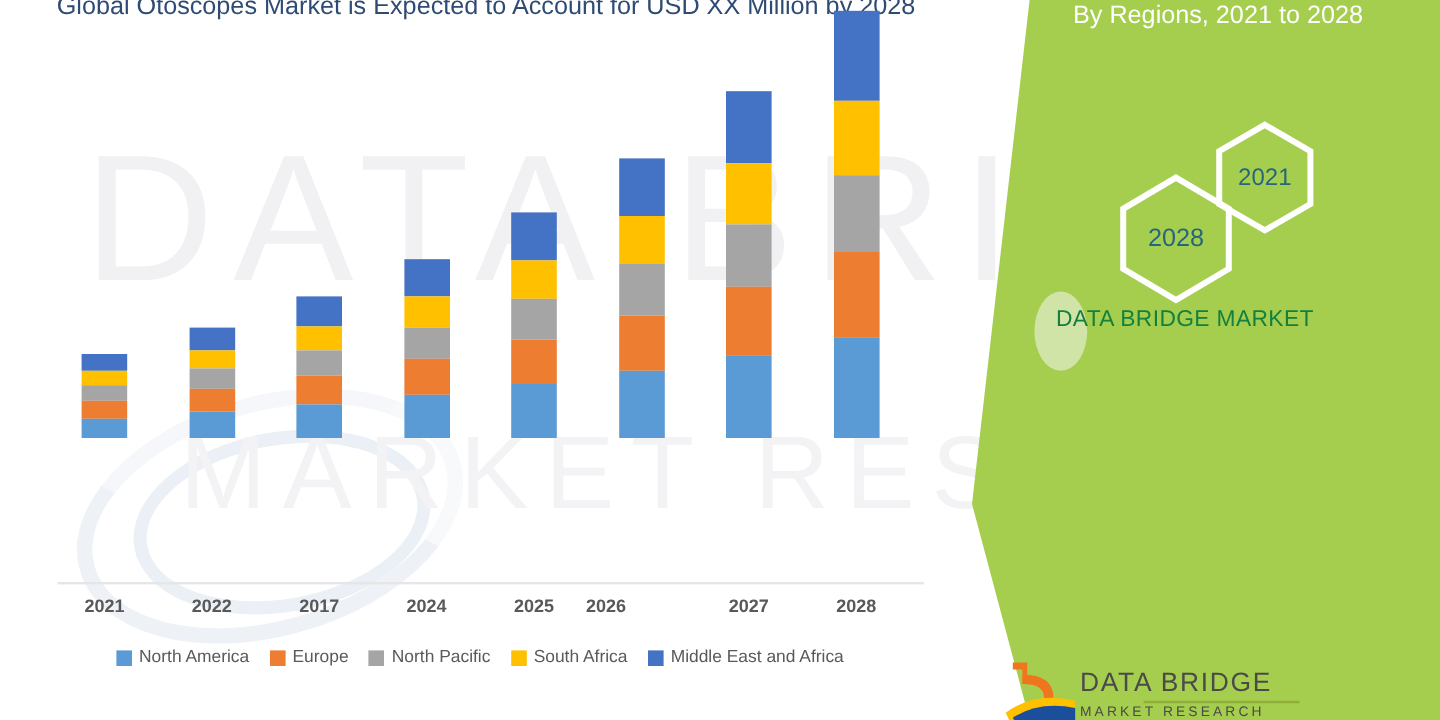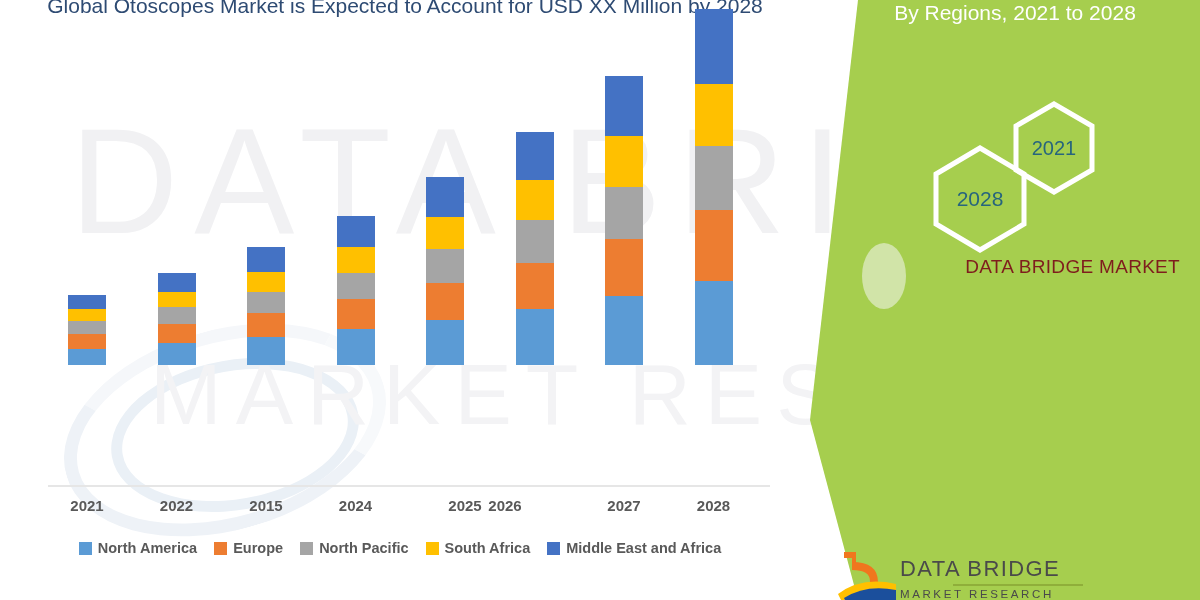--- a/index.html
+++ b/index.html
@@ -65,21 +65,21 @@
     font-size: 15px; font-weight: bold; color: #595959;
   }
 
   
   .legend {
     position: absolute; left: 0; top: 540px; width: 800px;
     display: flex; justify-content: center; align-items: center; gap: 17px;
   }
   .legend-item { display: flex; align-items: center; gap: 6px; }
   .legend-swatch { width: 13px; height: 13px; display: inline-block; }
-  .legend-label { font-size: 14.5px; font-weight: bold; color: #595959; white-space: nowrap; }
+  .legend-label { font-size: 14.5px; font-weight: normal; color: #595959; white-space: nowrap; }
 
   
   .green-panel {
     position: absolute; left: 0; top: 0; width: 1200px; height: 600px;
     background: #a6ce4e;
     clip-path: polygon(100% 0%, 100% 100%, 71.5% 100%, 67.5% 70%, 71.5% 0%);
     -webkit-clip-path: polygon(100% 0%, 100% 100%, 71.5% 100%, 67.5% 70%, 71.5% 0%);
   }
   .panel-title {
     position: absolute; left: 845px; top: -2px; width: 340px;
@@ -90,21 +90,21 @@
     display: flex; align-items: center; justify-content: center;
     color: #27657d; font-weight: 400;
   }
   .hex svg { position: absolute; left: 0; top: 0; }
   .hex span { position: relative; z-index: 2; }
   .hex-2028 { left: 930px; top: 144px; width: 100px; height: 110px; font-size: 21px; }
   .hex-2021 { left: 1010px; top: 100px; width: 88px; height: 96px; font-size: 20px; }
 
   .brand {
     position: absolute; left: 880px; top: 252px; width: 300px;
-    text-align: right; color: #7f1d1d; font-size: 19px; line-height: 29px;
+    text-align: left; color: #15803d; font-size: 19px; line-height: 29px;
     letter-spacing: 0.3px;
   }
   .panel-circle {
     position: absolute; left: 862px; top: 243px;
     width: 44px; height: 66px; background: #f4f6f2; opacity: .55;
     border-radius: 50%;
   }
 
   
   .logo { position: absolute; left: 838px; top: 548px; width: 330px; height: 60px; }
@@ -191,23 +191,23 @@
           <div class="seg" style="height: 84.18px; background: rgb(91, 155, 213);"></div>
           <div class="seg" style="height: 70.455px; background: rgb(237, 125, 49);"></div>
           <div class="seg" style="height: 64.05px; background: rgb(165, 165, 165);"></div>
           <div class="seg" style="height: 62.22px; background: rgb(255, 192, 0);"></div>
           <div class="seg" style="height: 75.03px; background: rgb(68, 114, 196);"></div>
         </div>
       </div>
     <div class="xlabels" id="xlabels">
         <div class="xlabel" style="left: 47px;">2021</div>
         <div class="xlabel" style="left: 136.5px;">2022</div>
-        <div class="xlabel" style="left: 226px;">2015</div>
+        <div class="xlabel" style="left: 226px;">2017</div>
         <div class="xlabel" style="left: 315.5px;">2024</div>
-        <div class="xlabel" style="left: 425px;">2025</div>
+        <div class="xlabel" style="left: 405px;">2025</div>
         <div class="xlabel" style="left: 465px;">2026</div>
         <div class="xlabel" style="left: 584px;">2027</div>
         <div class="xlabel" style="left: 673.5px;">2028</div>
       </div>
     <div class="legend" id="legend">
         <div class="legend-item">
           <span class="legend-swatch" style="background: rgb(91, 155, 213);"></span>
           <span class="legend-label">North America</span>
         </div>
         <div class="legend-item">

